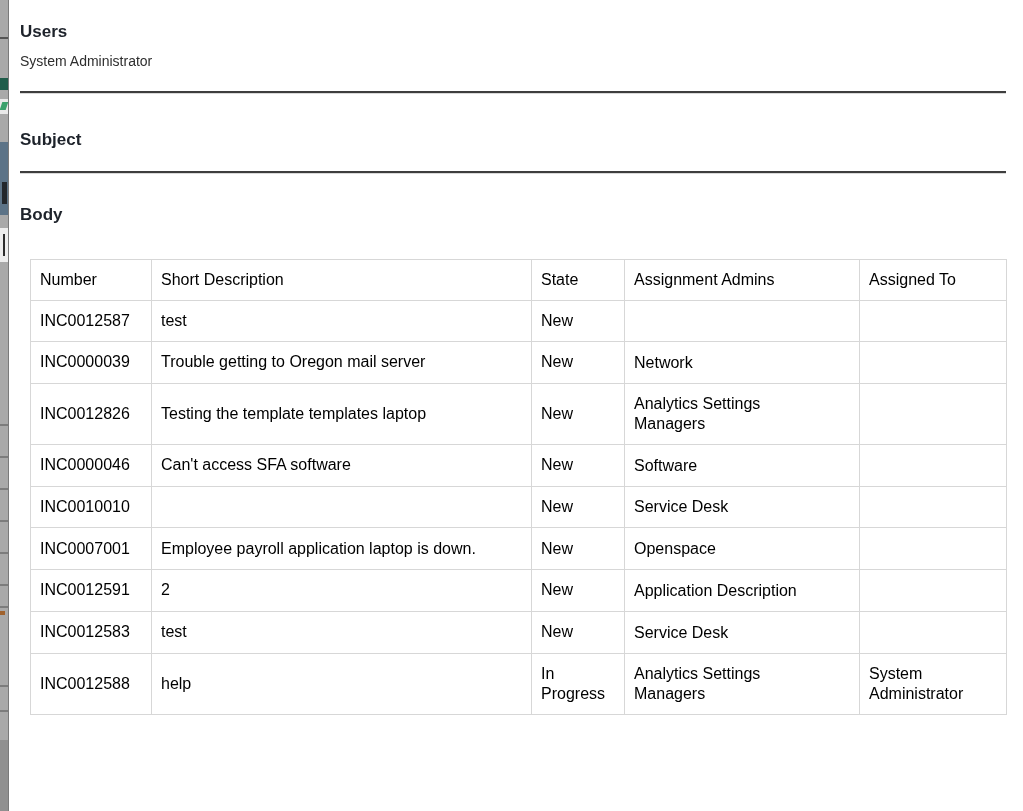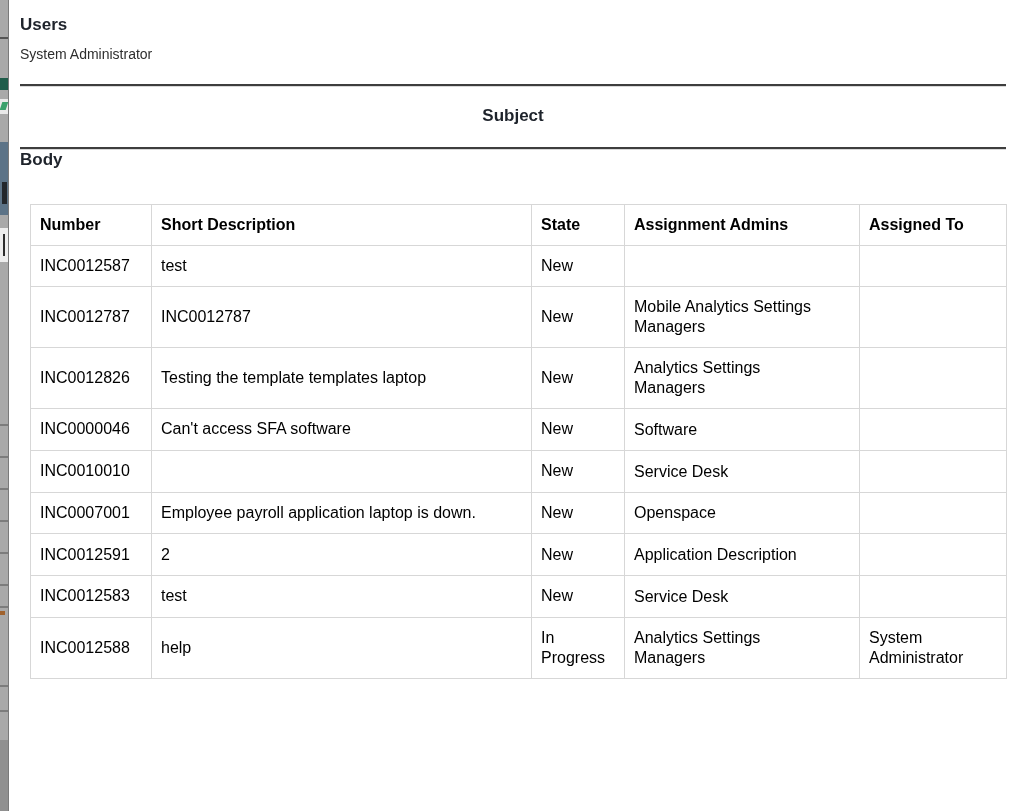--- a/index.html
+++ b/index.html
@@ -27,21 +27,21 @@
     background: #7a7a7a;
     z-index: 2;
   }
   
   .panel {
     position: absolute;
     left: 9px; top: 0;
     width: 1014px; height: 811px;
     background: #ffffff;
     box-sizing: border-box;
-    padding: 15px 17px 0 11px;
+    padding: 22px 17px 0 11px;
     overflow: hidden;
   }
   .field-label {
     margin: 0;
     font-size: 17px;
     font-weight: 700;
     line-height: 20px;
     color: #1e232b;
   }
   .field-value {
@@ -50,41 +50,41 @@
     line-height: 17px;
     color: #2e2e2e;
   }
   hr.sep {
     margin: 21px 0 0 0;
     border: 0;
     border-top: 2px solid #3e3e3e;
     border-bottom: 1px solid #d9d9d9;
     height: 0;
   }
-  .label-subject { margin-top: 19px; text-align: center; }
-  .label-body    { }
+  .label-subject { margin-top: 36px; }
+  .label-body    { margin-top: 31px; }
   
   table.inc-table {
     margin: 34px 0 0 10px;
     border-collapse: collapse;
     table-layout: fixed;
     width: 976px;
     background: #ffffff;
   }
   .inc-table th, .inc-table td {
     border: 1px solid #d7d7d7;
     font-size: 16px;
     line-height: 20px;
     color: #000000;
     padding: 10px 9px;
     text-align: left;
     vertical-align: middle;
     overflow: hidden;
   }
-  .inc-table th { font-weight: 700; }
+  .inc-table th { font-weight: 400; }
   
   .inc-table td.col-assignment_group .cell {
     display: inline-block;
     max-width: 199px;
     vertical-align: middle;
   }
 </style>
 </head>
 <body>
 
@@ -144,24 +144,24 @@
     </thead>
     <tbody>
         <tr>
           <td class="col-number"><span class="cell">INC0012587</span></td>
           <td class="col-short_description"><span class="cell">test</span></td>
           <td class="col-state"><span class="cell">New</span></td>
           <td class="col-assignment_group"><span class="cell"></span></td>
           <td class="col-assigned_to"><span class="cell"></span></td>
         </tr>
         <tr>
-          <td class="col-number"><span class="cell">INC0012787</span></td>
-          <td class="col-short_description"><span class="cell">INC0012787</span></td>
-          <td class="col-state"><span class="cell">New</span></td>
-          <td class="col-assignment_group"><span class="cell">Mobile Analytics Settings Managers</span></td>
+          <td class="col-number"><span class="cell">INC0000039</span></td>
+          <td class="col-short_description"><span class="cell">Trouble getting to Oregon mail server</span></td>
+          <td class="col-state"><span class="cell">New</span></td>
+          <td class="col-assignment_group"><span class="cell">Network</span></td>
           <td class="col-assigned_to"><span class="cell"></span></td>
         </tr>
         <tr>
           <td class="col-number"><span class="cell">INC0012826</span></td>
           <td class="col-short_description"><span class="cell">Testing the template templates laptop</span></td>
           <td class="col-state"><span class="cell">New</span></td>
           <td class="col-assignment_group"><span class="cell">Analytics Settings Managers</span></td>
           <td class="col-assigned_to"><span class="cell"></span></td>
         </tr>
         <tr>

